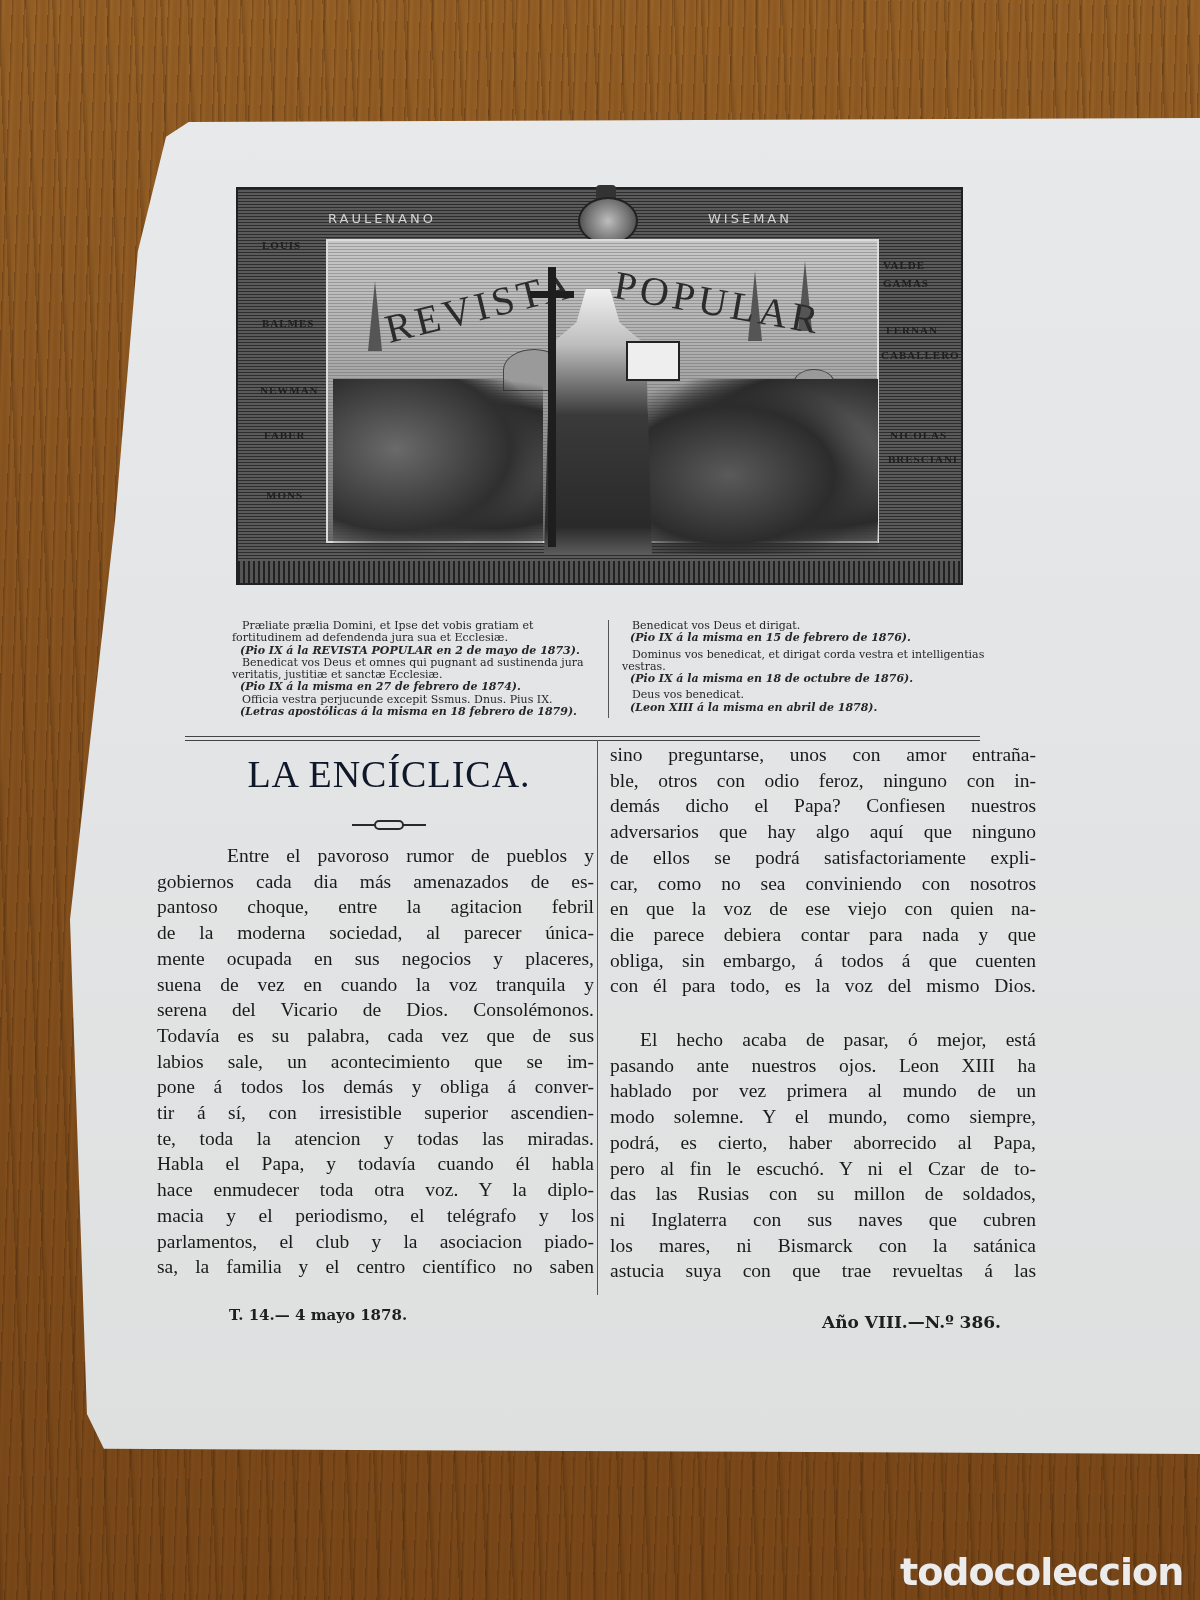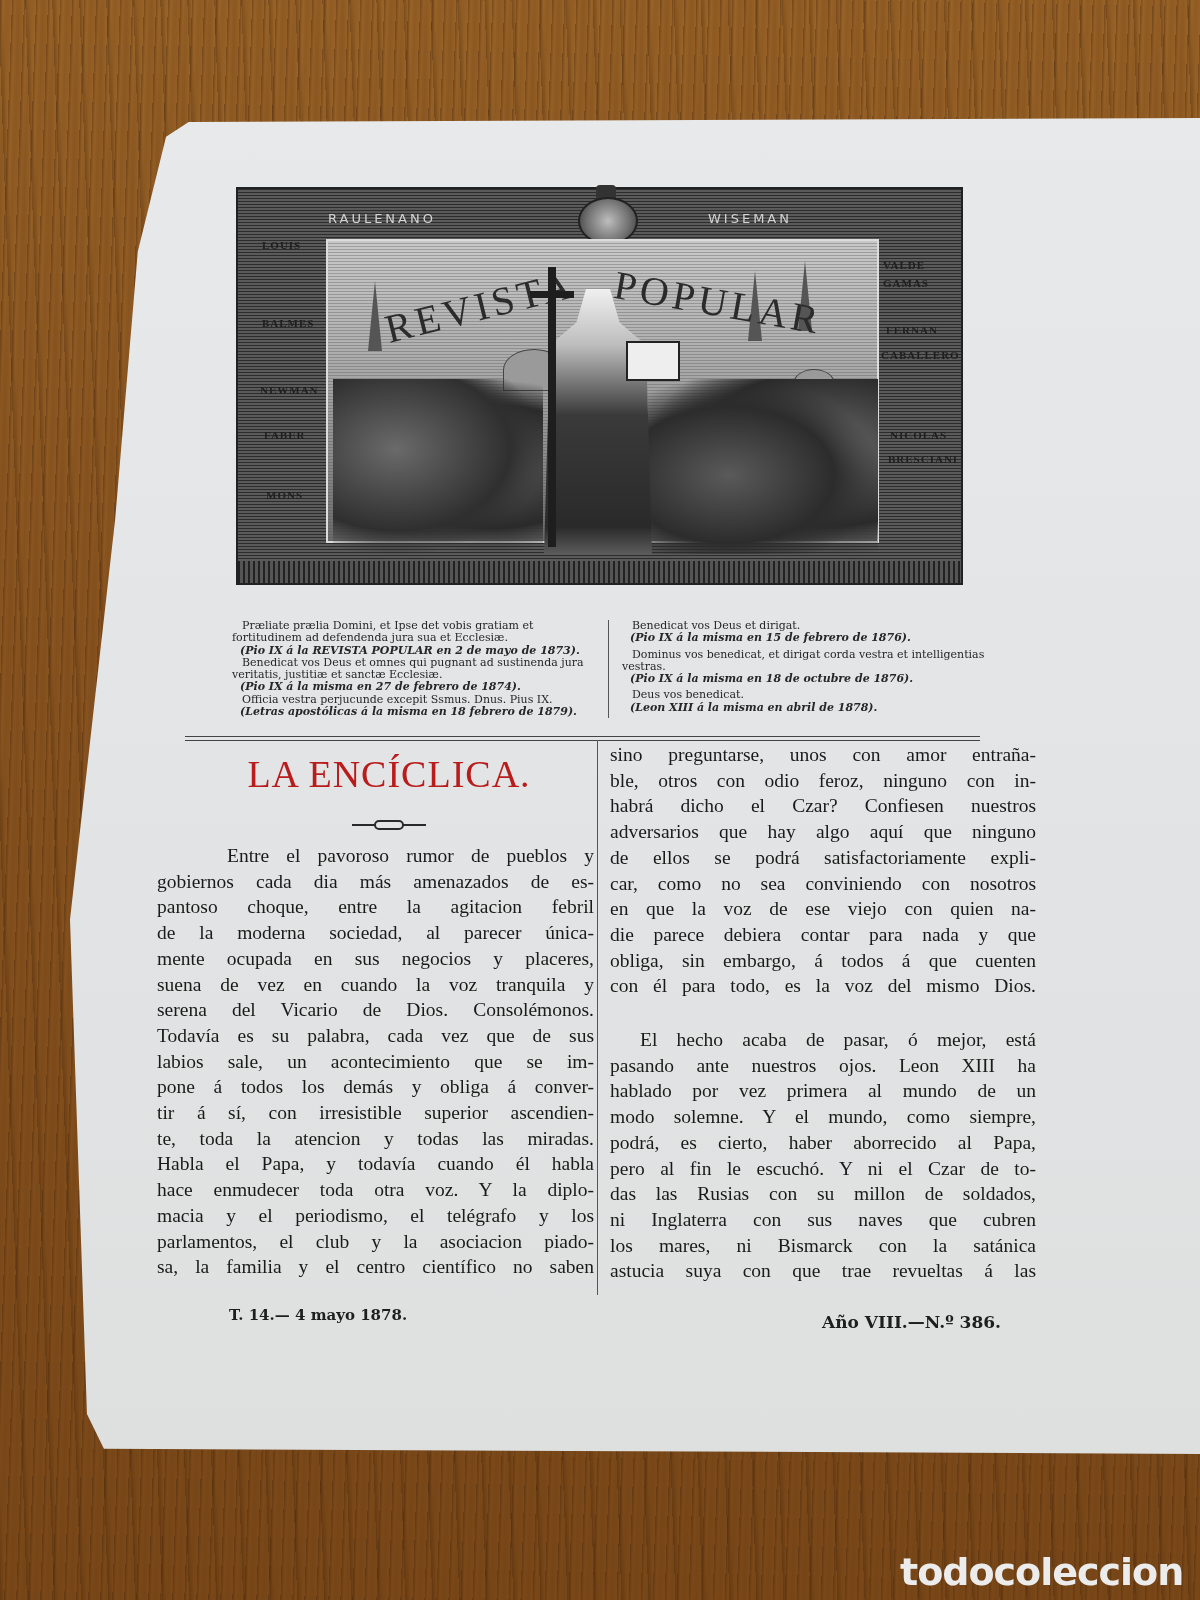--- a/index.html
+++ b/index.html
@@ -70,21 +70,21 @@
   .caption-block .q { display:block; text-indent:10px; }
   .caption-block .src { display:block; font-style:italic; font-weight:bold; padding-left:8px; }
   .caption-left { left:232px; width:370px; }
   .caption-right { left:622px; width:370px; }
   .caption-right .gap { display:block; height:4px; }
   .cap-divider { position:absolute; left:608px; top:620px; width:1px; height:98px; background:#555; }
   .rule { position:absolute; left:185px; width:795px; height:1px; background:#444; }
 
   .headline {
     position:absolute; left:184px; top:752px; width:410px; text-align:center;
-    font-family:"Liberation Serif", serif; font-size:38px; color:#b91c1c; letter-spacing:1px;
+    font-family:"Liberation Serif", serif; font-size:38px; color:#0f172a; letter-spacing:1px;
   }
   .ornament { position:absolute; left:352px; top:820px; width:74px; height:10px; }
   .ornament .line { position:absolute; top:4px; left:0; right:0; height:2px; background:#2a2a2a; }
   .ornament .dots { position:absolute; left:22px; top:0; width:30px; height:10px; border-radius:5px; background:#e4e5e6; border:2px solid #2a2a2a; box-sizing:border-box; }
 
   .col { position:absolute; font-family:"Liberation Serif", serif; font-size:19.5px; line-height:25.7px; color:#1a1a1a; text-align:justify; }
   .col .ln { display:block; white-space:nowrap; text-align-last:justify; text-align:justify; }
   .col-left { left:157px; top:843px; width:437px; }
   .col-right { left:610px; top:742px; width:426px; }
   .col-divider { position:absolute; left:597px; top:740px; width:1px; height:555px; background:#555; }
@@ -185,21 +185,21 @@
   <span class="ln">macia y el periodismo, el telégrafo y los</span>
   <span class="ln">parlamentos, el club y la asociacion piado-</span>
   <span class="ln">sa, la familia y el centro científico no saben</span>
 </div>
 
 <div class="col-divider"></div>
 
 <div class="col col-right">
   <span class="ln">sino preguntarse, unos con amor entraña-</span>
   <span class="ln">ble, otros con odio feroz, ninguno con in-</span>
-  <span class="ln">habrá dicho el Czar? Confiesen nuestros</span>
+  <span class="ln">demás dicho el Papa? Confiesen nuestros</span>
   <span class="ln">adversarios que hay algo aquí que ninguno</span>
   <span class="ln">de ellos se podrá satisfactoriamente expli-</span>
   <span class="ln">car, como no sea conviniendo con nosotros</span>
   <span class="ln">en que la voz de ese viejo con quien na-</span>
   <span class="ln">die parece debiera contar para nada y que</span>
   <span class="ln">obliga, sin embargo, á todos á que cuenten</span>
   <span class="ln">con él para todo, es la voz del mismo Dios.</span>
   <span class="ln" style="padding-left:30px;margin-top:28px;">El hecho acaba de pasar, ó mejor, está</span>
   <span class="ln">pasando ante nuestros ojos. Leon XIII ha</span>
   <span class="ln">hablado por vez primera al mundo de un</span>

